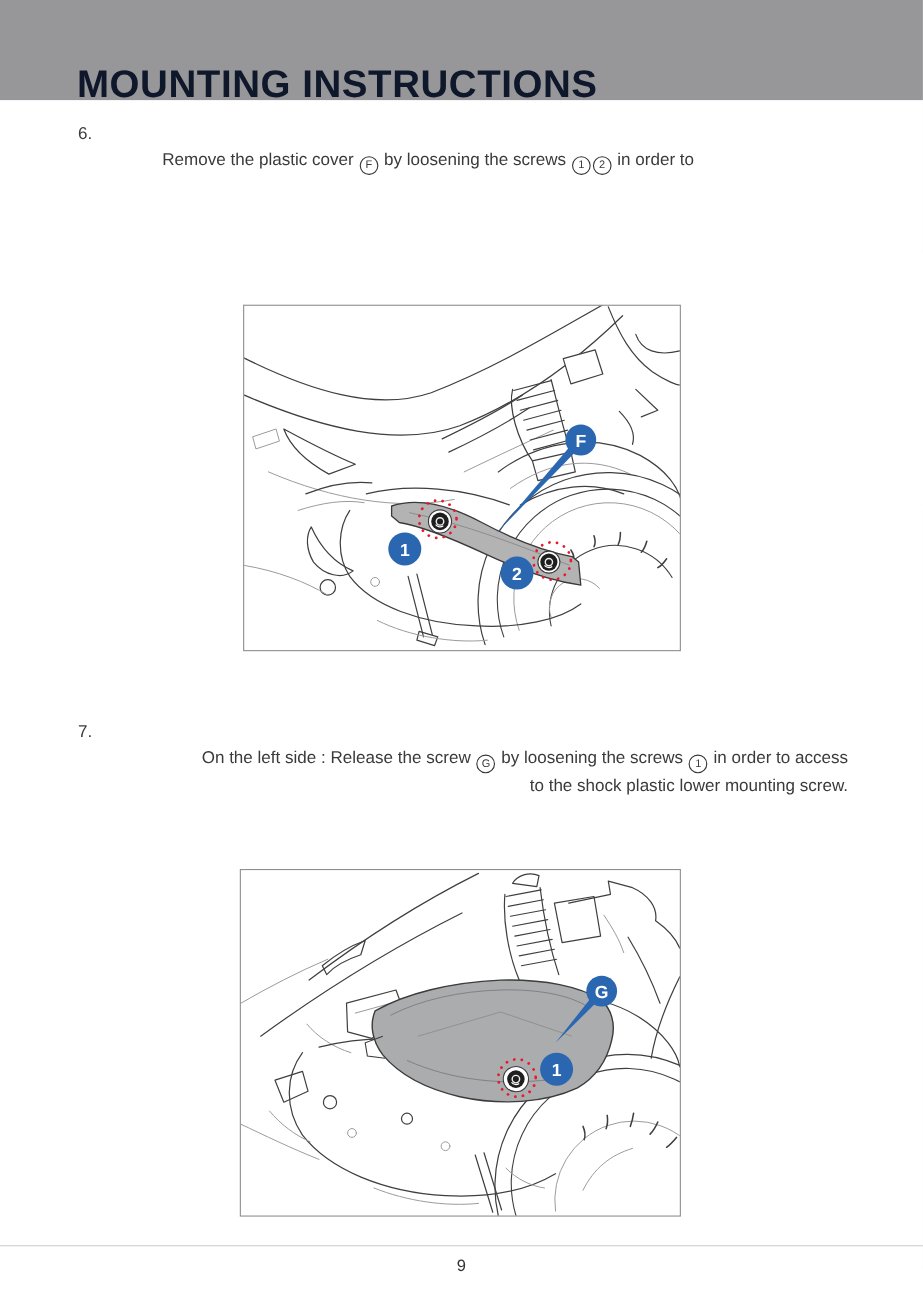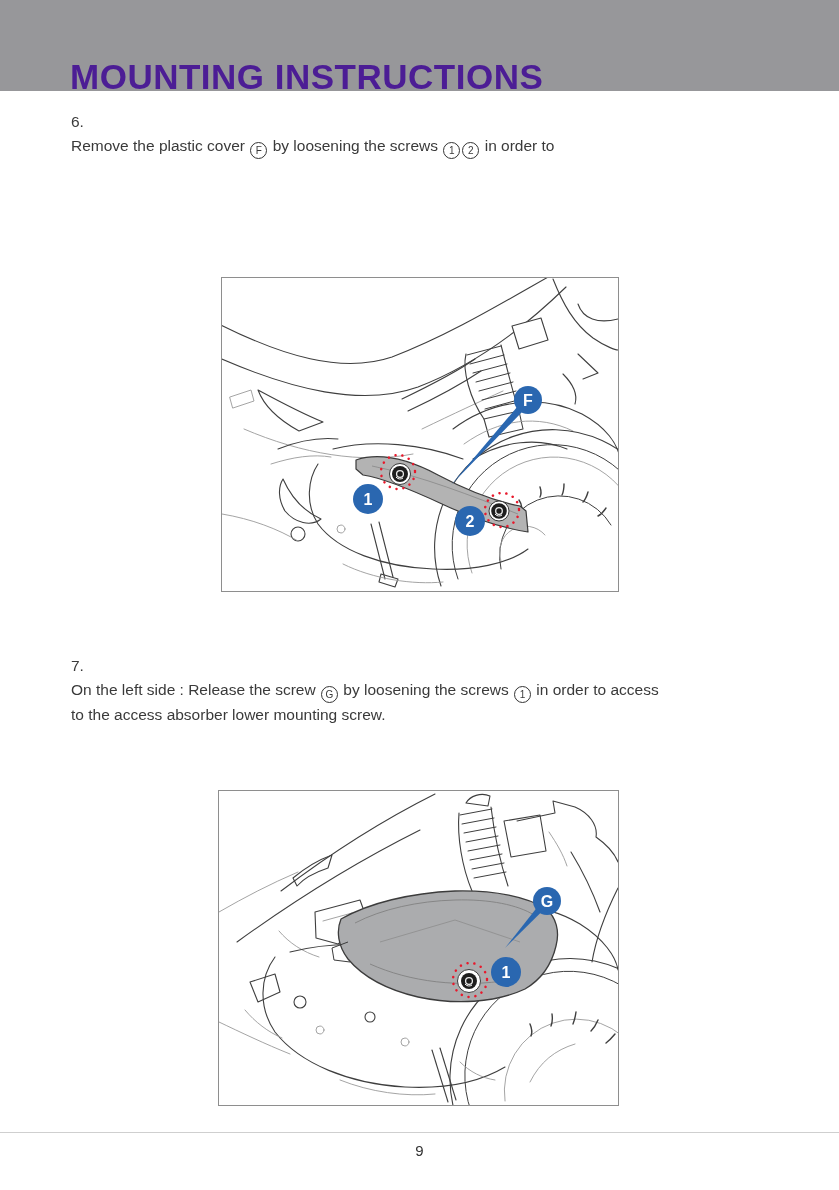--- a/index.html
+++ b/index.html
@@ -9,28 +9,28 @@
     font-family:"Liberation Sans",sans-serif;color:#3a3a3a;
   }
   
   .band{
     position:absolute;top:0;left:0;width:839px;height:91px;
     background:#97979a;overflow:hidden;
   }
   .band h1{
     position:absolute;left:70px;bottom:-6px;margin:0;
     font-size:35px;font-weight:bold;letter-spacing:.5px;
-    color:#4c1d95;white-space:nowrap;
+    color:#0f172a;white-space:nowrap;
   }
   
   .step{position:absolute;left:71px;font-size:15.5px;line-height:24px;}
   .step-6{top:110px;width:560px;}
   .step-7{top:654px;width:700px;}
   .step .num{display:block;}
-  .step p{margin:0;}
+  .step p{margin:0;text-align:right;}
   .circ{
     display:inline-flex;align-items:center;justify-content:center;
     width:15px;height:15px;border:1.3px solid #343434;border-radius:50%;
     font-size:10px;line-height:1;vertical-align:-2.5px;margin:0 1px;
     font-weight:normal;
   }
   
   .fig{position:absolute;margin:0;background:#fff;border:1px solid #8e8e8e;}
   .fig-1{left:221px;top:277px;width:396px;height:313px;}
   .fig-2{left:218px;top:790px;width:399px;height:314px;}
@@ -150,21 +150,21 @@
       </g>
       <g>
         <circle cx="248" cy="243" r="15" fill="#2a67b0"></circle>
         <text class="badge-label" x="248" y="249" font-size="16">2</text>
       </g>
     </svg>
   </figure>
 
   <section class="step step-7">
     <span class="num">7.</span>
-    <p><span>On the left side : Release the screw </span><span class="circ">G</span><span> by loosening the screws </span><span class="circ">1</span><span> in order to access</span><br><span>to the access absorber lower mounting screw.</span></p>
+    <p><span>On the left side : Release the screw </span><span class="circ">G</span><span> by loosening the screws </span><span class="circ">1</span><span> in order to access</span><br><span>to the shock plastic lower mounting screw.</span></p>
   </section>
 
   <figure class="fig fig-2">
     <svg viewBox="0 0 399 314">
       <g fill="none" stroke="#3f3f3f" stroke-width="1.1" stroke-linecap="round" stroke-linejoin="round">
 
         <path d="M62 100 C112 62 162 30 216 3"></path>
         <path d="M18 151 C80 106 141 69 201 39"></path>
         <path d="M0 121 C26 106 51 93 79 81" stroke="#9a9a9a" stroke-width=".9"></path>
         <path d="M74 87 C86 77 99 69 113 64 L109 77 C97 81 85 87 78 95 Z"></path>

